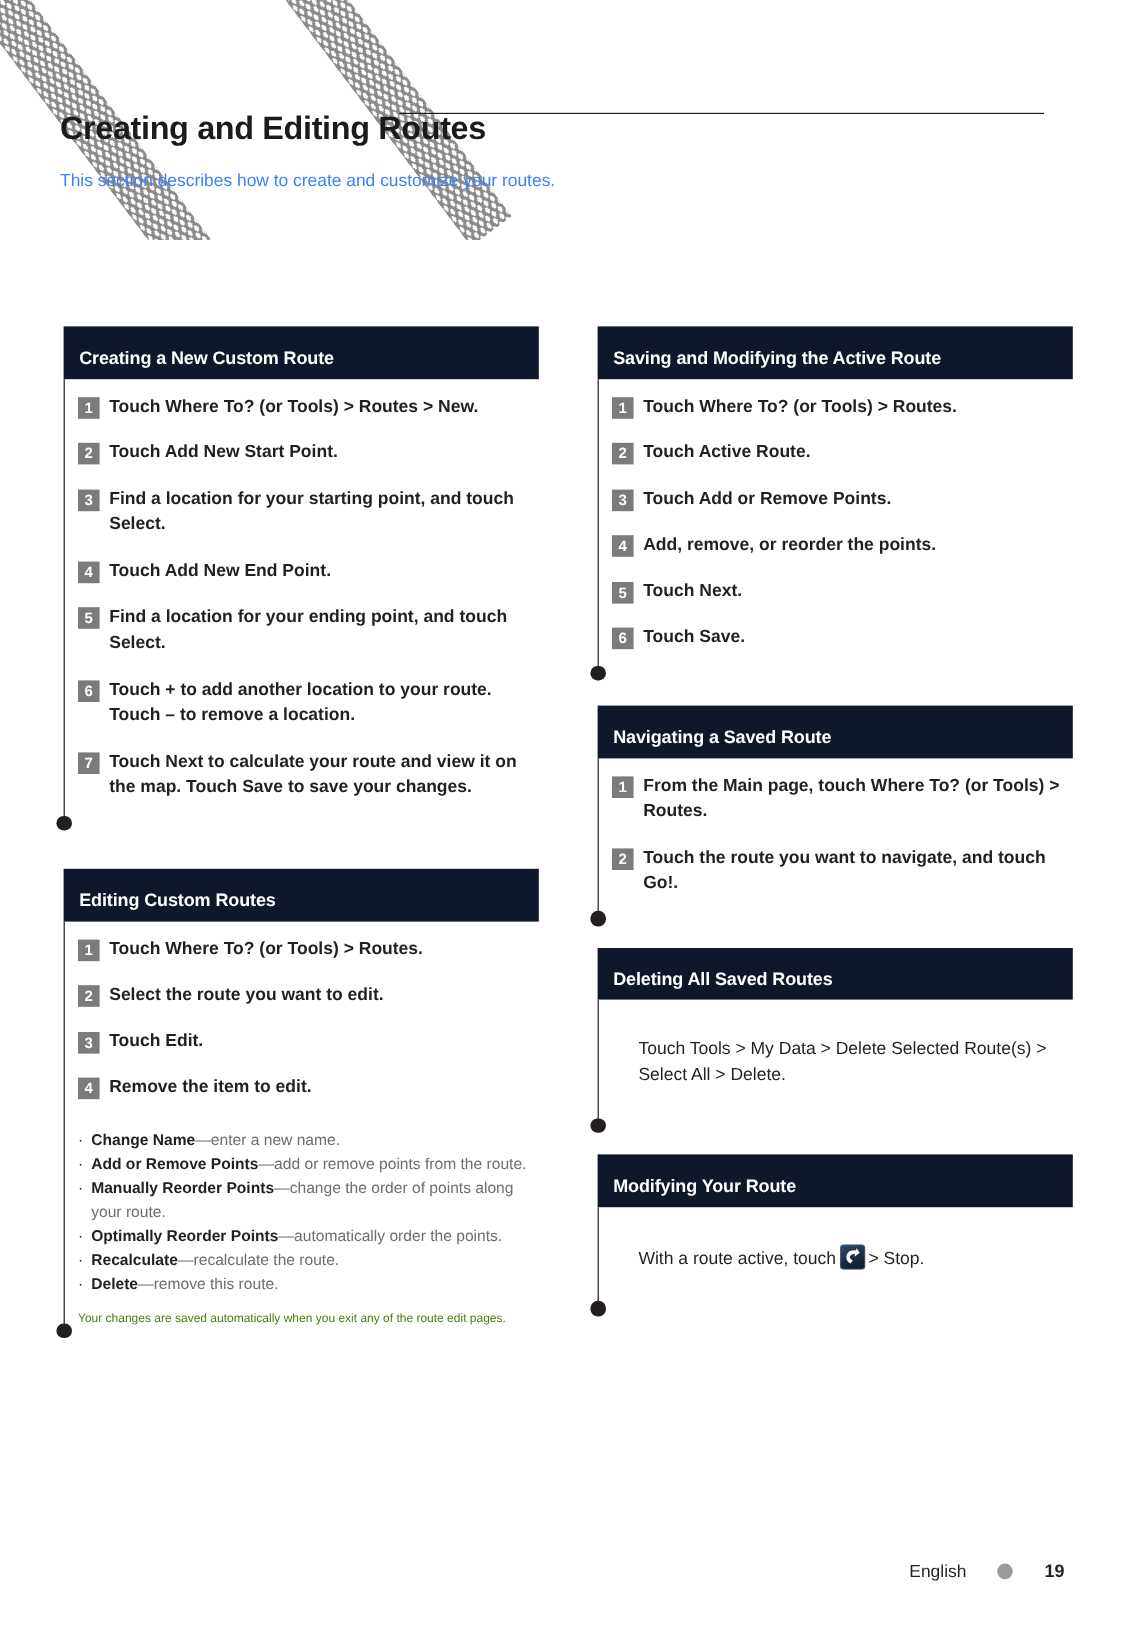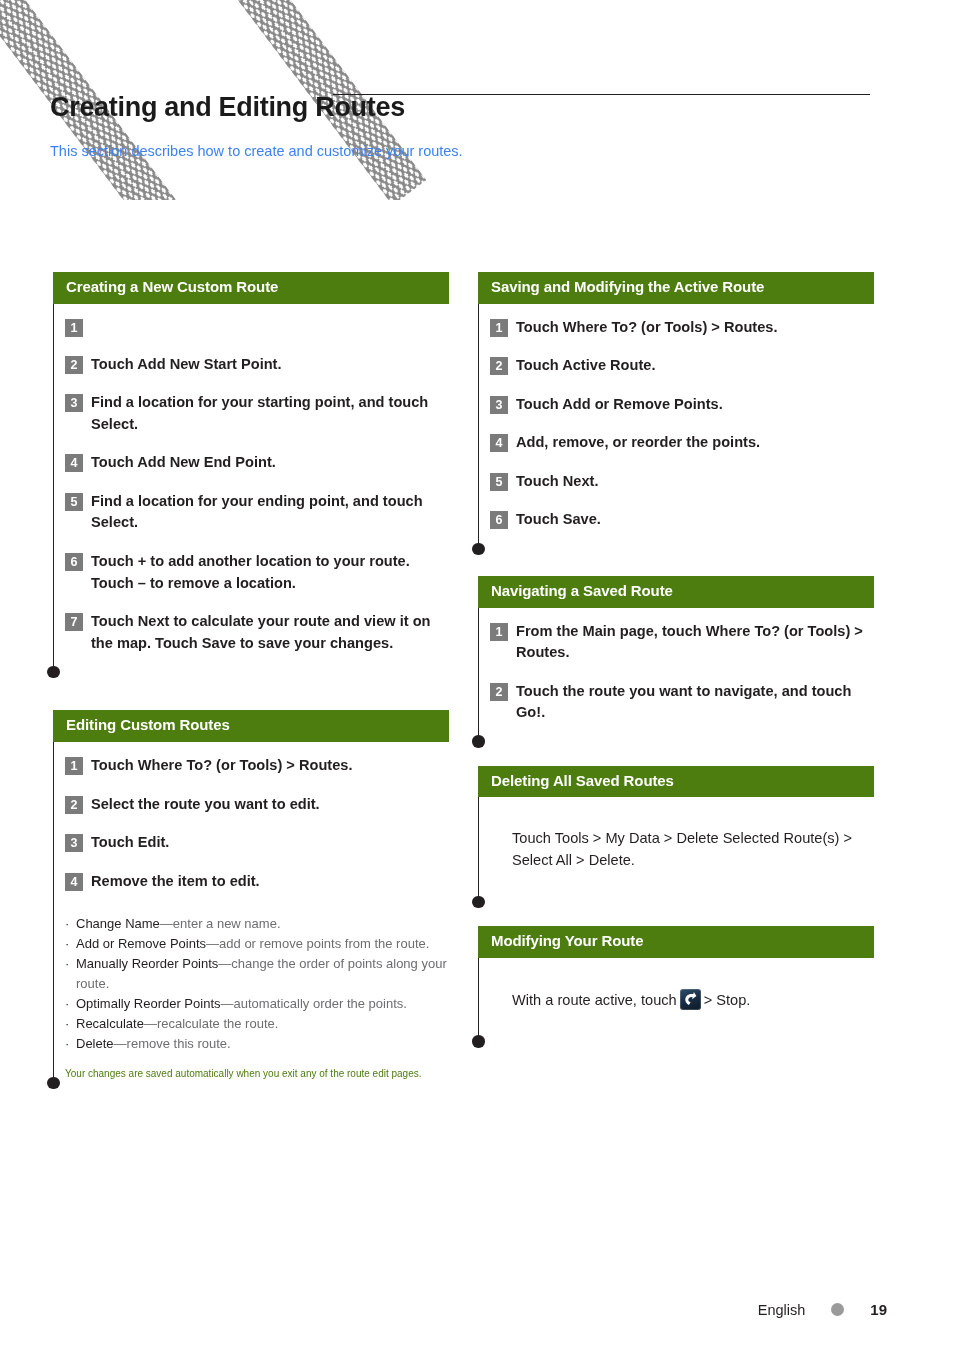--- a/index.html
+++ b/index.html
@@ -72,30 +72,30 @@
     left: 50px; top: 128px;
     font-size: 14.5px;
     color: #3b82f6;
     white-space: nowrap;
     z-index: 3;
   }
 
   
   .column { position: absolute; width: 396px; }
   .col-left  { left: 53px;  top: 272px; }
-  .col-right { left: 478px; top: 272px; }
+  .col-right { left: 498px; top: 272px; }
 
   .section { position: relative; }
 
   .section-head {
-    background: #4d7c0f;
+    background: #0f172a;
     color: #ffffff;
     font-size: 15px;
     font-weight: bold;
-    padding: 7px 0 8px 13px;
+    padding: 19px 0 8px 13px;
     letter-spacing: -0.1px;
     line-height: 1.1;
   }
 
   .section-body {
     position: relative;
     border-left: 1.6px solid #231f20;
     padding: 0 0 0 0;
   }
   .section-body::after {
@@ -167,21 +167,21 @@
     margin-bottom: 0;
   }
   .bullet-dot {
     flex: 0 0 auto;
     width: 11px;
     color: #231f20;
     font-size: 13px;
     line-height: 1.54;
   }
   .bullet-body { flex: 1 1 auto; }
-  .bullet-term { font-weight: normal; color: #231f20; }
+  .bullet-term { font-weight: bold; color: #231f20; }
   .bullet-desc { color: #6d6e70; }
 
   .closing-para {
     font-size: 10px;
     line-height: 1.5;
     color: #4d7c0f;
     padding: 2px 0 0 11px;
   }
 
   
@@ -220,20 +220,21 @@
 <p class="intro-text">This section describes how to create and customize your routes.</p>
 
 <div class="column col-left">
 
   <div class="section">
     <div class="section-head">Creating a New Custom Route</div>
     <div class="section-body">
       <ol class="steps">
         <li class="step">
           <span class="step-num">1</span>
+          <span class="step-text">Touch Where To? (or Tools) &gt; Routes &gt; New.</span>
         </li>
         <li class="step">
           <span class="step-num">2</span>
           <span class="step-text">Touch Add New Start Point.</span>
         </li>
         <li class="step">
           <span class="step-num">3</span>
           <span class="step-text">Find a location for your starting point, and touch Select.</span>
         </li>
         <li class="step">

